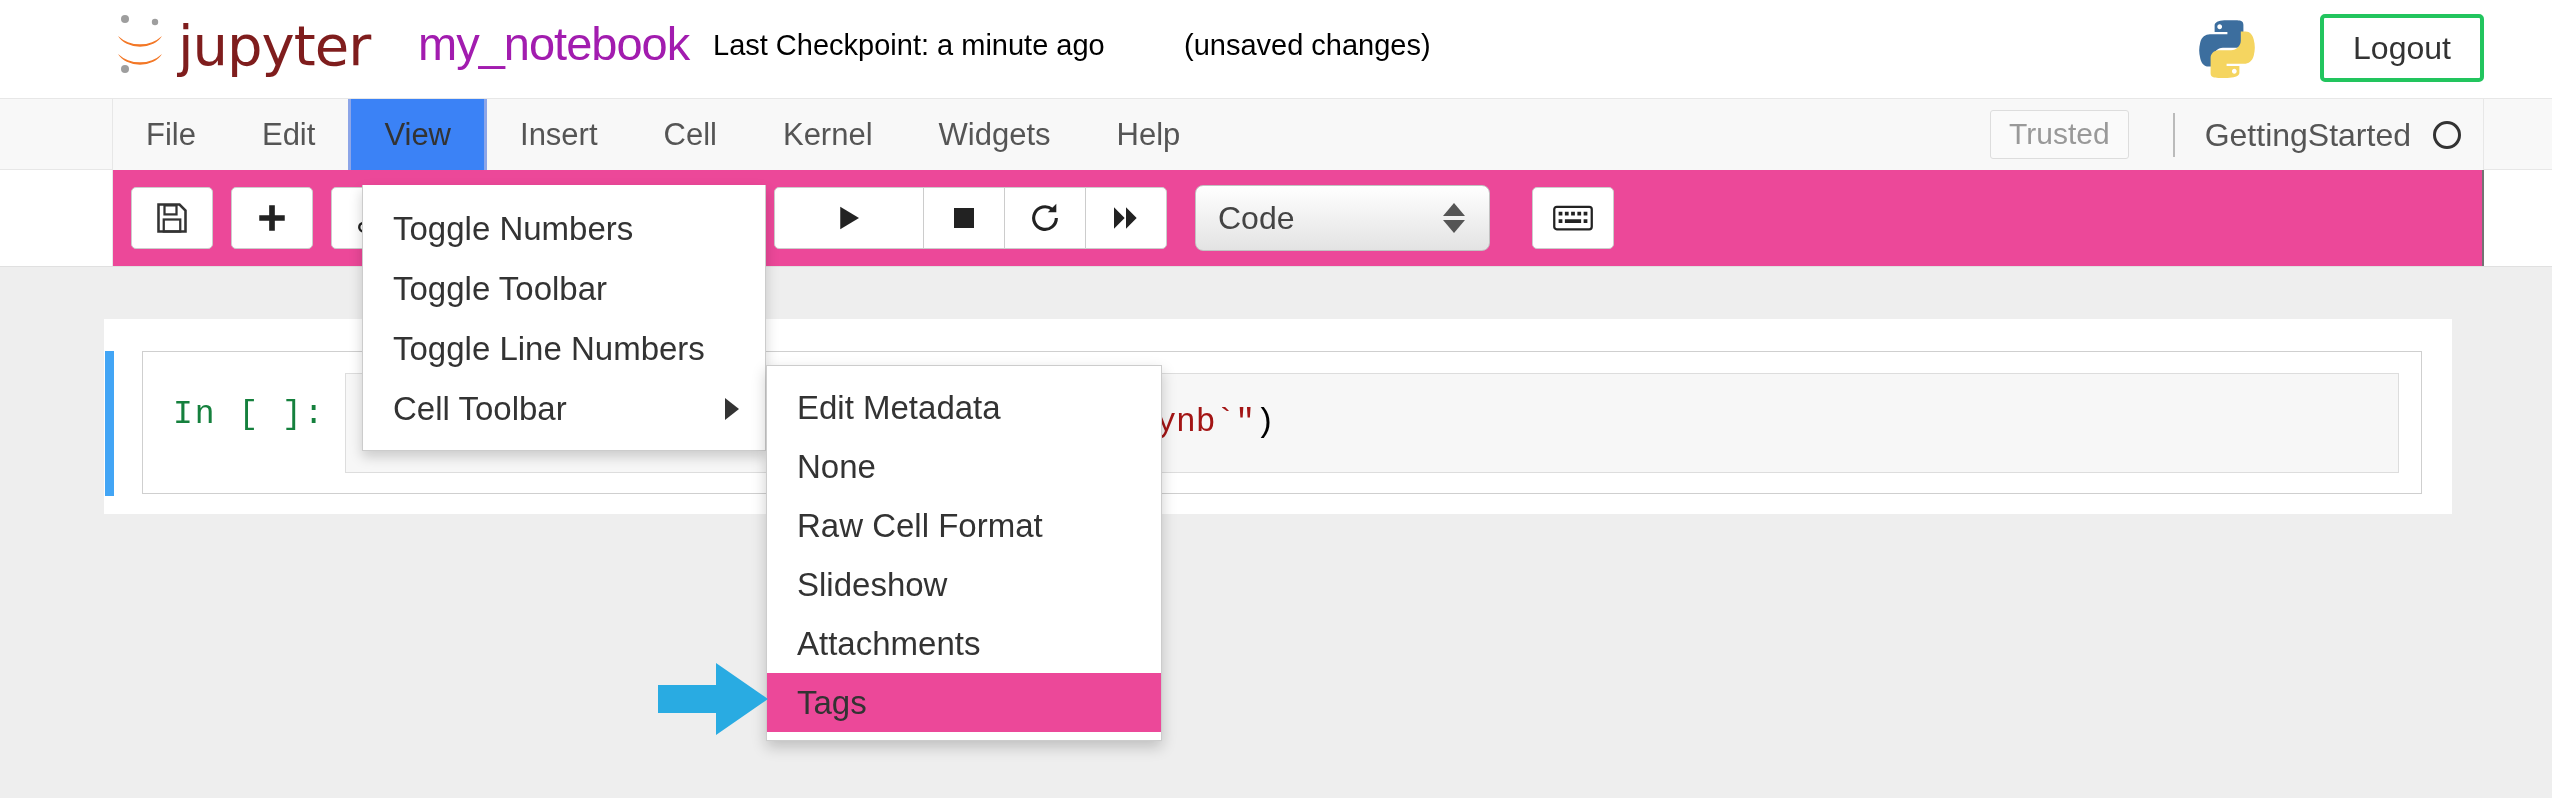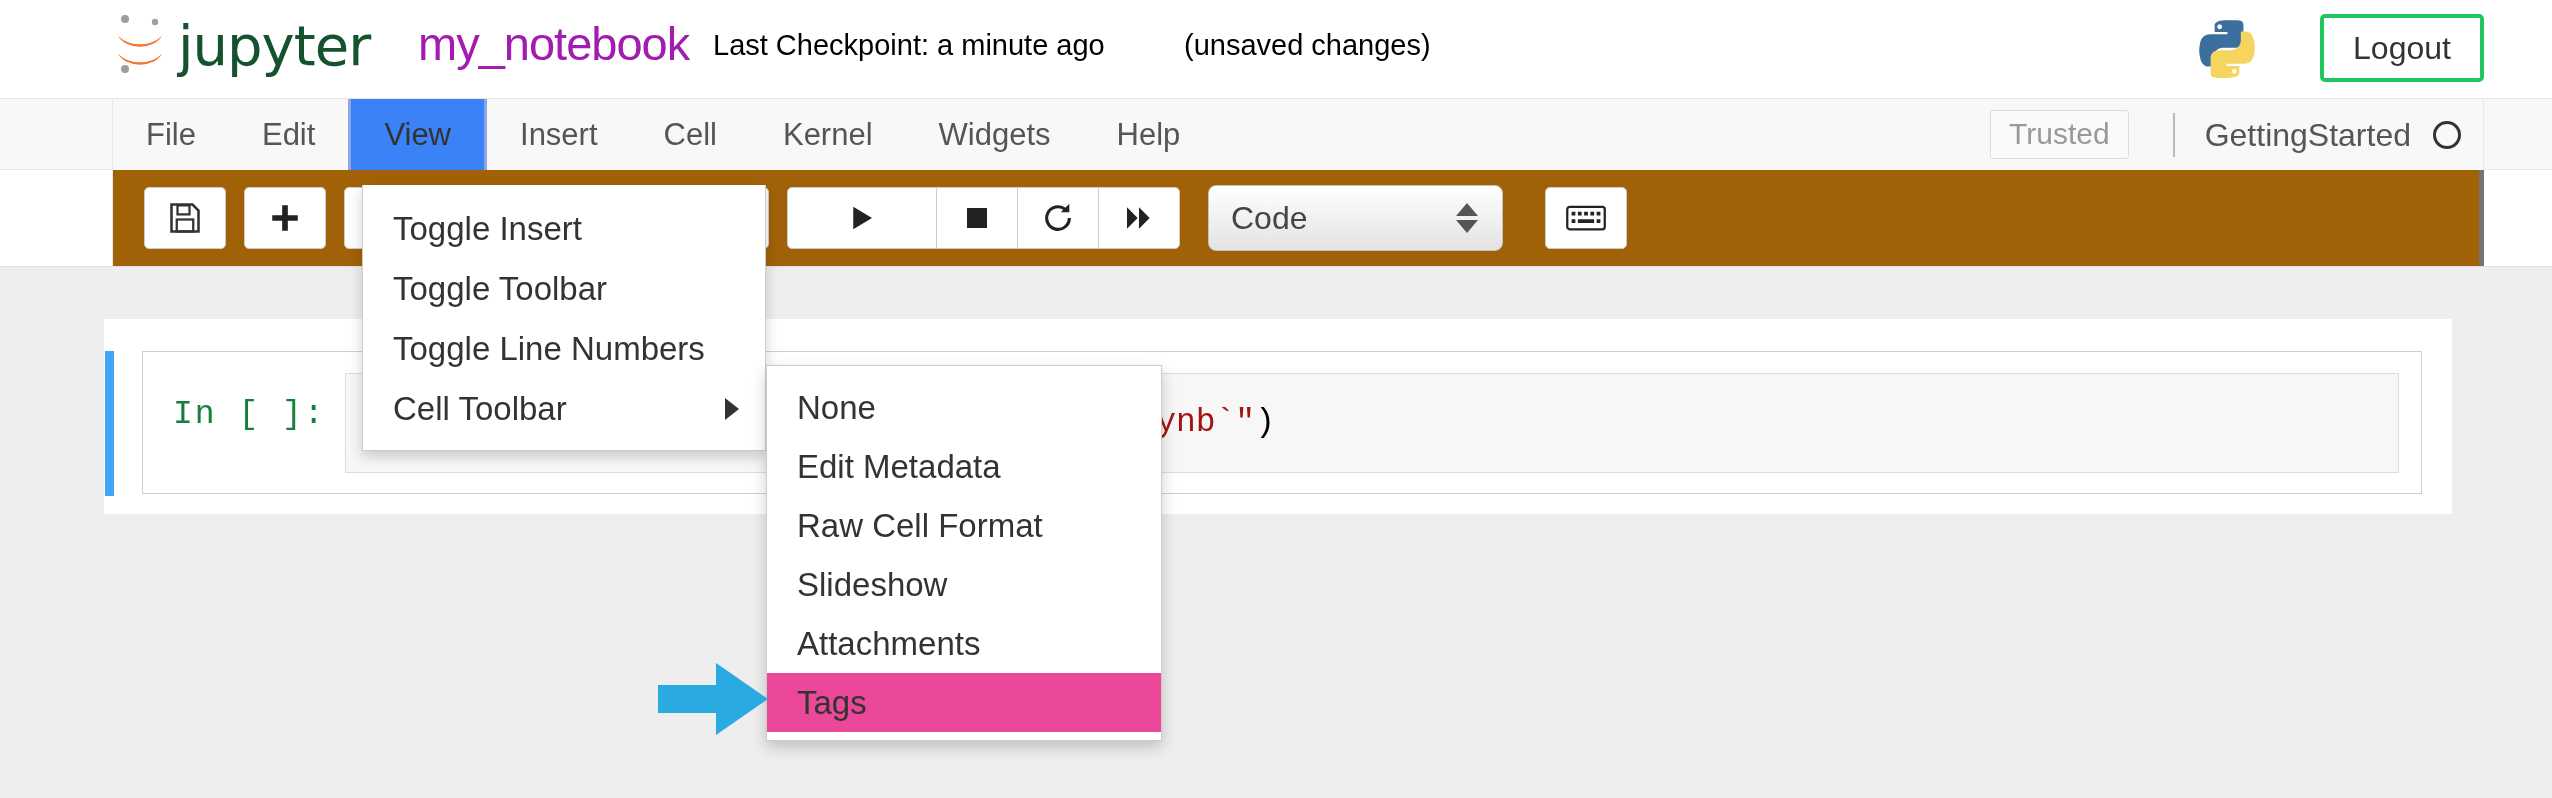--- a/index.html
+++ b/index.html
@@ -17,21 +17,21 @@
     position: absolute; left: 0; top: 0; width: 2552px; height: 99px;
     background: #ffffff;
     border-bottom: 1px solid #e7e7e7;
   }
   .logo-wrap {
     position: absolute; left: 112px; top: 12px;
     display: flex; align-items: center; gap: 10px;
   }
   .logo-mark { width: 56px; height: 64px; display:block; }
   .logo-word {
-    font-size: 56px; color: #14532d; letter-spacing: -1px;
+    font-size: 56px; color: #7f1d1d; letter-spacing: -1px;
     font-family: "DejaVu Sans", sans-serif; line-height: 1;
     position: relative; top: 2px;
   }
   .nb-title {
     position: absolute; left: 418px; top: 20px;
     font-size: 47px; color: #a21caf; font-weight: 400;
     letter-spacing: -1px; line-height: 1;
   }
   .checkpoint {
     position: absolute; left: 713px; top: 31px;
@@ -92,23 +92,23 @@
   }
 
   
   .toolbar {
     position: absolute; left: 0; top: 170px; width: 2552px; height: 97px;
     background: #ffffff;
     border-bottom: 1px solid #e0e0e0;
   }
   .toolbar-inner {
     position: absolute; left: 112px; top: 0; right: 68px; height: 96px;
-    border-left: 1px solid #e7e7e7; border-right: 5px solid #737373;
-    background: #a16207;
-    display: flex; align-items: center; padding-left: 13px;
+    border-left: 1px solid #e7e7e7; border-right: 2px solid #737373;
+    background: #ec4899;
+    display: flex; align-items: center; padding-left: 0px;
   }
   .tb-group { display: flex; margin-left: 18px; }
   .tb-btn {
     width: 82px; height: 62px; border: 1px solid #cccccc; background: #ffffff;
     display: flex; align-items: center; justify-content: center;
     margin-left: -1px;
   }
   .tb-group > .tb-btn:first-child { border-radius: 5px 0 0 5px; margin-left: 0; }
   .tb-group > .tb-btn:last-child  { border-radius: 0 5px 5px 0; }
   .tb-group.single > .tb-btn { border-radius: 5px; }
@@ -365,40 +365,40 @@
       <div class="cell">
         <div class="cell-selbar"></div>
         <div class="prompt">In [ ]:</div>
         <div class="input-area"><span class="tok-fn">print</span><span class="tok-pn">(</span><span class="tok-str">"This is `notebooks/my_notebook.ipynb`"</span><span class="tok-pn">)</span></div>
       </div>
     </div>
   </div>
 
   <div class="dropdown">
     <div class="dd-item">
-      <span>Toggle Insert</span>
+      <span>Toggle Numbers</span>
     </div>
     <div class="dd-item">
       <span>Toggle Toolbar</span>
     </div>
     <div class="dd-item">
       <span>Toggle Line Numbers</span>
     </div>
     <div class="dd-item">
       <span>Cell Toolbar</span>
       <span class="dd-caret"></span>
     </div>
   </div>
 
   <div class="submenu">
     <div class="sm-item">
+      <span>Edit Metadata</span>
+    </div>
+    <div class="sm-item">
       <span>None</span>
-    </div>
-    <div class="sm-item">
-      <span>Edit Metadata</span>
     </div>
     <div class="sm-item">
       <span>Raw Cell Format</span>
     </div>
     <div class="sm-item">
       <span>Slideshow</span>
     </div>
     <div class="sm-item">
       <span>Attachments</span>
     </div>

